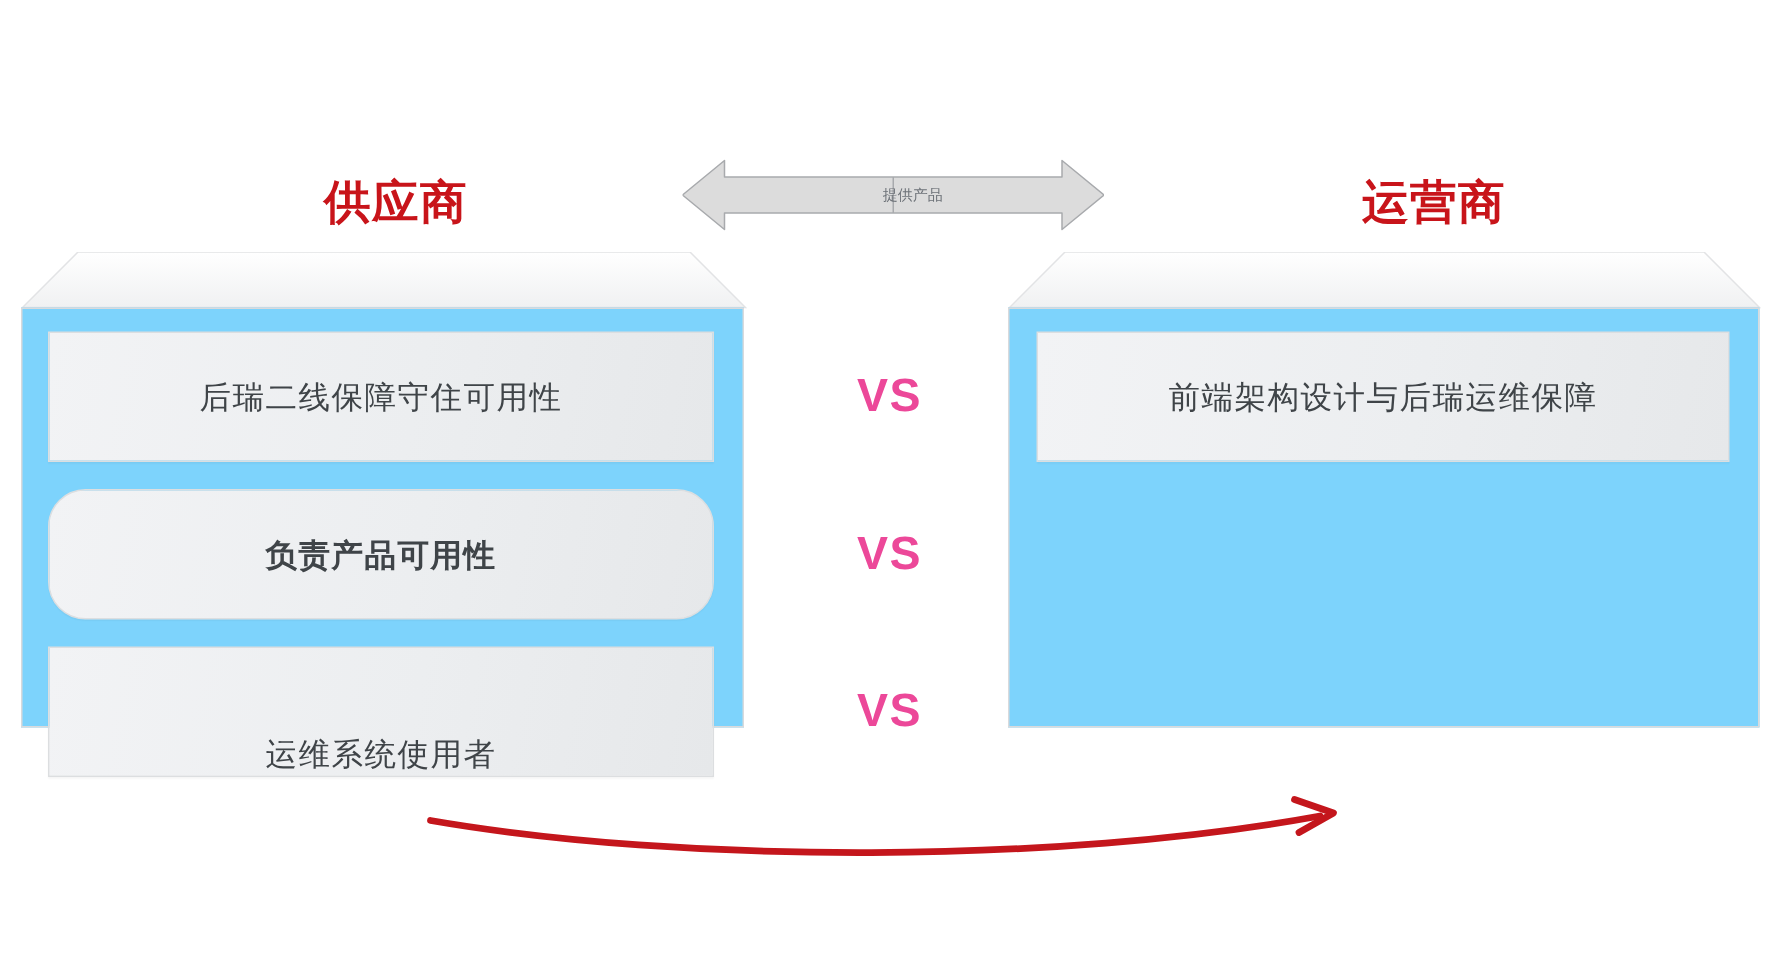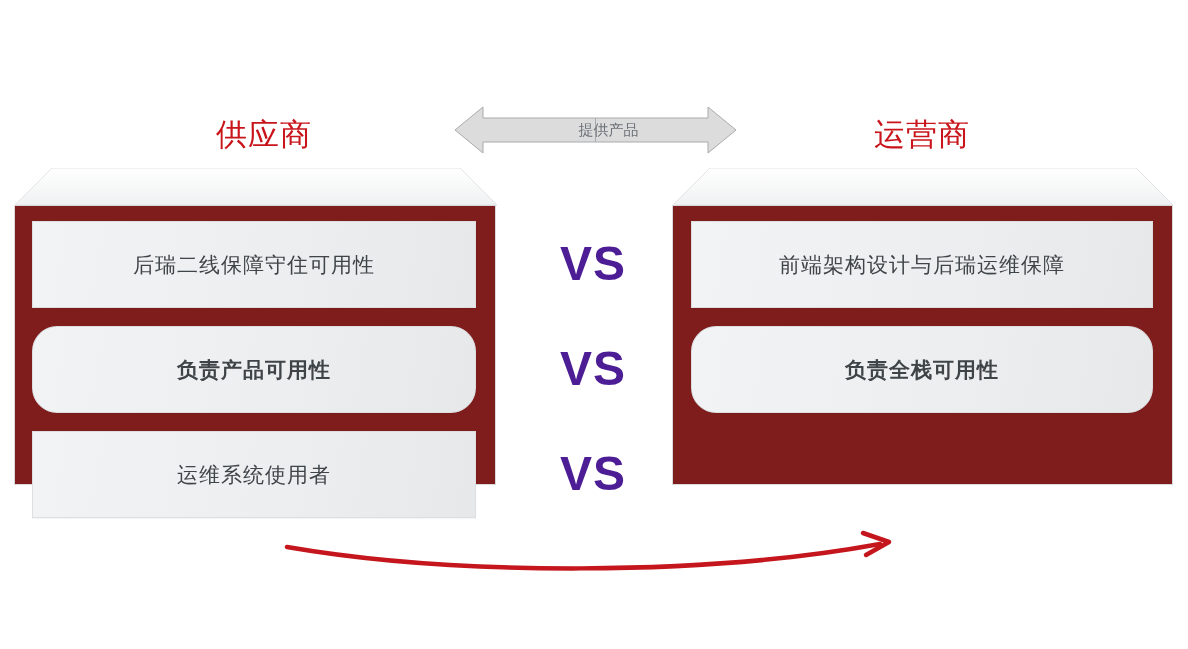--- a/index.html
+++ b/index.html
@@ -18,27 +18,27 @@
     position: absolute;
     inset: 0;
     width: 1188px;
     height: 649px;
   }
 
   
   .title {
     position: absolute;
     font-size: 31px;
-    font-weight: normal;
+    font-weight: bold;
     color: #c8141a;
     letter-spacing: 1px;
     white-space: nowrap;
   }
   #title-left  { left: 216px; top: 114px; }
-  #title-right { left: 874px; top: 114px; }
+  #title-right { left: 908px; top: 114px; }
 
   
   .arrow-band {
     position: absolute;
     left: 455px;
     top: 103px;
     width: 281px;
     height: 54px;
   }
   .arrow-band svg { display: block; }
@@ -46,21 +46,21 @@
     position: absolute;
     left: 0; top: 0;
     width: 281px; height: 54px;
     display: flex;
   }
   .arrow-label {
     flex: 1 1 0;
     display: flex;
     align-items: center;
     justify-content: center;
-    font-size: 15px;
+    font-size: 10px;
     color: #6d7278;
     white-space: nowrap;
   }
   .arrow-label.first { padding-left: 26px; }
   .arrow-label.second { padding-right: 26px; }
 
   
   .box3d {
     position: absolute;
     top: 168px;
@@ -76,63 +76,63 @@
     width: 484px;
     height: 38px;
   }
   .box-body {
     position: absolute;
     left: 0;
     top: 37px;
     width: 482px;
     height: 280px;
     border: 1px solid #d9dadc;
-    background: #7f1d1d;
+    background: #7dd3fc;
     box-sizing: border-box;
   }
 
   .row {
     position: absolute;
     left: 18px;
     width: 444px;
     height: 87px;
     box-sizing: border-box;
     border: 1px solid #dcdee0;
     background: linear-gradient(100deg, #f2f3f5 0%, #eceef0 55%, #e6e8ea 100%);
     display: flex;
     align-items: center;
     justify-content: center;
     box-shadow: 0 1px 1px rgba(0,0,0,0.035);
   }
   #box-left  .row { left: 17px; }
   #box-right .row { left: 18px; }
   .row.r1 { top: 15px; }
   .row.r2 { top: 120px; border-radius: 25px; }
-  .row.r3 { top: 225px; }
+  .row.r3 { top: 225px; align-items: flex-end; }
 
   .row-text {
     font-size: 21px;
     color: #3f4448;
     letter-spacing: 1px;
     white-space: nowrap;
   }
   .row-text.bold { font-weight: bold; }
 
   
   .vs {
     position: absolute;
     left: 519px;
     width: 148px;
     height: 87px;
     display: flex;
     align-items: center;
     justify-content: center;
-    font-size: 48px;
+    font-size: 31px;
     font-weight: bold;
-    color: #4c1d95;
+    color: #ec4899;
     letter-spacing: 1px;
   }
   #vs-1 { top: 220px; }
   #vs-2 { top: 325px; }
   #vs-3 { top: 430px; }
 
   
   .bottom-arrow {
     position: absolute;
     left: 275px;
@@ -195,23 +195,20 @@
             <stop offset="100%" stop-color="#f0f1f2"></stop>
           </linearGradient>
         </defs>
         <polygon points="38,0 464,0 501,37 1,37" fill="url(#topgradR)" stroke="#e2e3e5" stroke-width="1"></polygon>
       </svg>
     </div>
     <div class="box-body" style="width:501px;padding-left:28px;">
       <div class="row r1" style="width:462px;">
         <span class="row-text">前端架构设计与后瑞运维保障</span>
       </div>
-      <div class="row r2" style="width:462px;">
-        <span class="row-text bold">负责全栈可用性</span>
-      </div>
     </div>
   </div>
 
   <div class="vs" id="vs-1">VS</div>
   <div class="vs" id="vs-2">VS</div>
   <div class="vs" id="vs-3">VS</div>
 
   <div class="bottom-arrow">
     <svg width="630" height="50" viewBox="0 0 630 50" aria-hidden="true">
       <path d="M 12 19 C 180 48, 430 48, 605 16" fill="none" stroke="#c4161c" stroke-width="4.5" stroke-linecap="round"></path>

